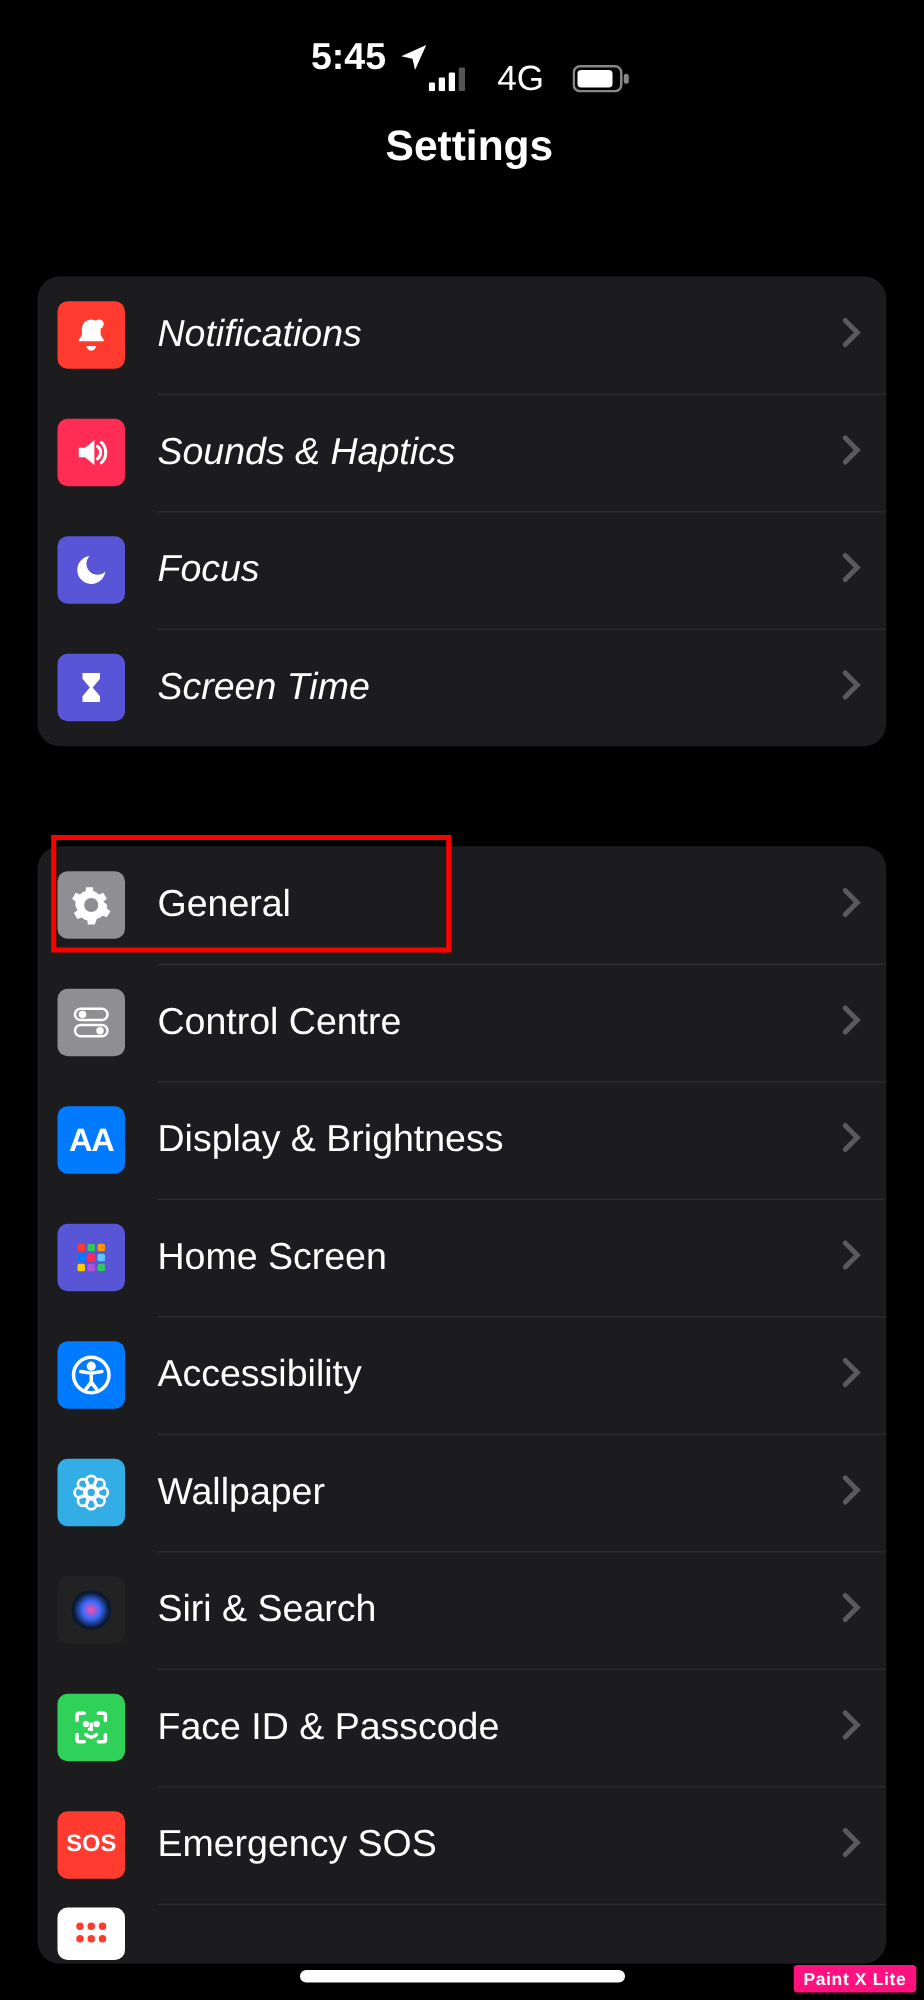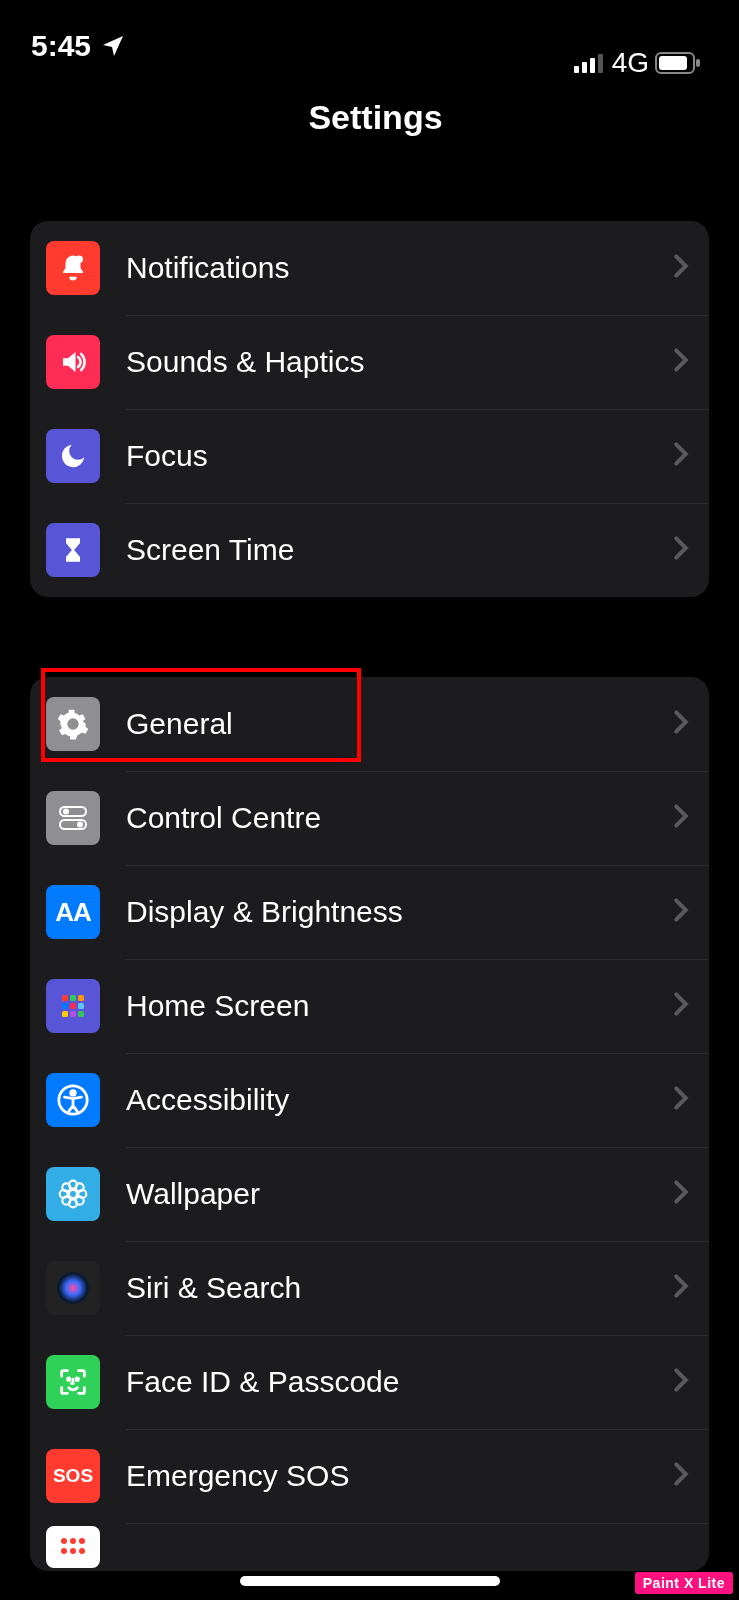--- a/index.html
+++ b/index.html
@@ -8,36 +8,36 @@
     height: 1600px;
     background: #000;
     font-family: -apple-system, "SF Pro Text", "Helvetica Neue", Arial, sans-serif;
     color: #fff;
     overflow: hidden;
     position: relative;
   }
   
   .status-bar {
     display: flex;
-    justify-content: space-between;
-    align-items: center;
-    padding: 22px 38px 0 31px;
+    justify-content: center;
+    align-items: center;
+    padding: 22px 38px 0 52px;
     height: 70px;
   }
   .status-left {
     display: flex;
     align-items: center;
     gap: 10px;
     font-size: 30px;
     font-weight: 600;
   }
   .status-right {
     display: flex;
     align-items: center;
-    gap: 6px;
+    gap: 23px;
     font-size: 28px;
     font-weight: 500;
     margin-top: 33px;
   }
   .signal svg, .battery svg, .loc svg { display:block; }
 
   
   .header {
     text-align: center;
     padding: 28px 0 34px 12px;
@@ -48,21 +48,21 @@
   }
 
   
   .content { padding: 0 30px; }
   .section {
     background: #1c1c1e;
     border-radius: 18px;
     overflow: hidden;
     margin-top: 50px;
   }
-  .section:first-child { margin-top: 50px; }
+  .section:first-child { margin-top: 50px; font-style: italic; }
   .row {
     display: flex;
     align-items: center;
     min-height: 94px;
     padding: 0 20px 0 16px;
     position: relative;
   }
   .row + .row::before {
     content: "";
     position: absolute;

